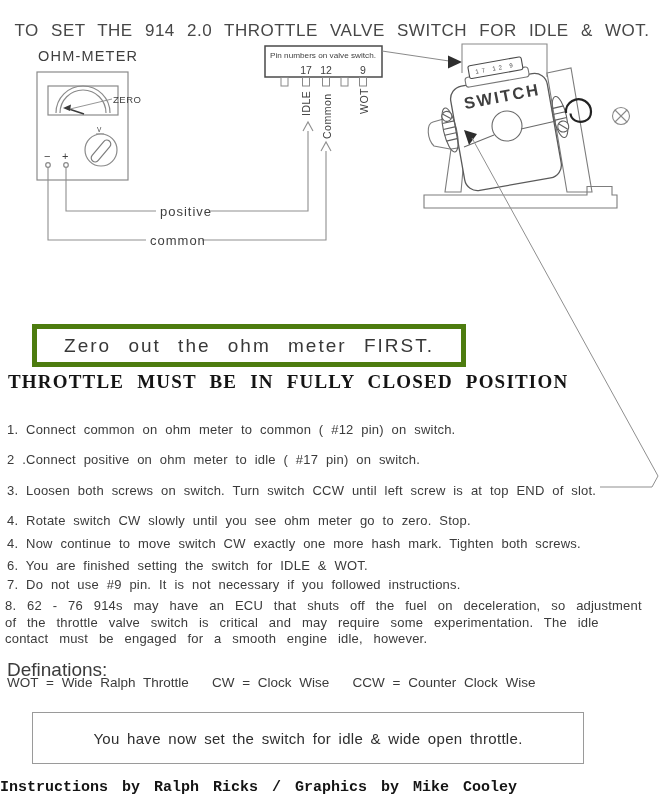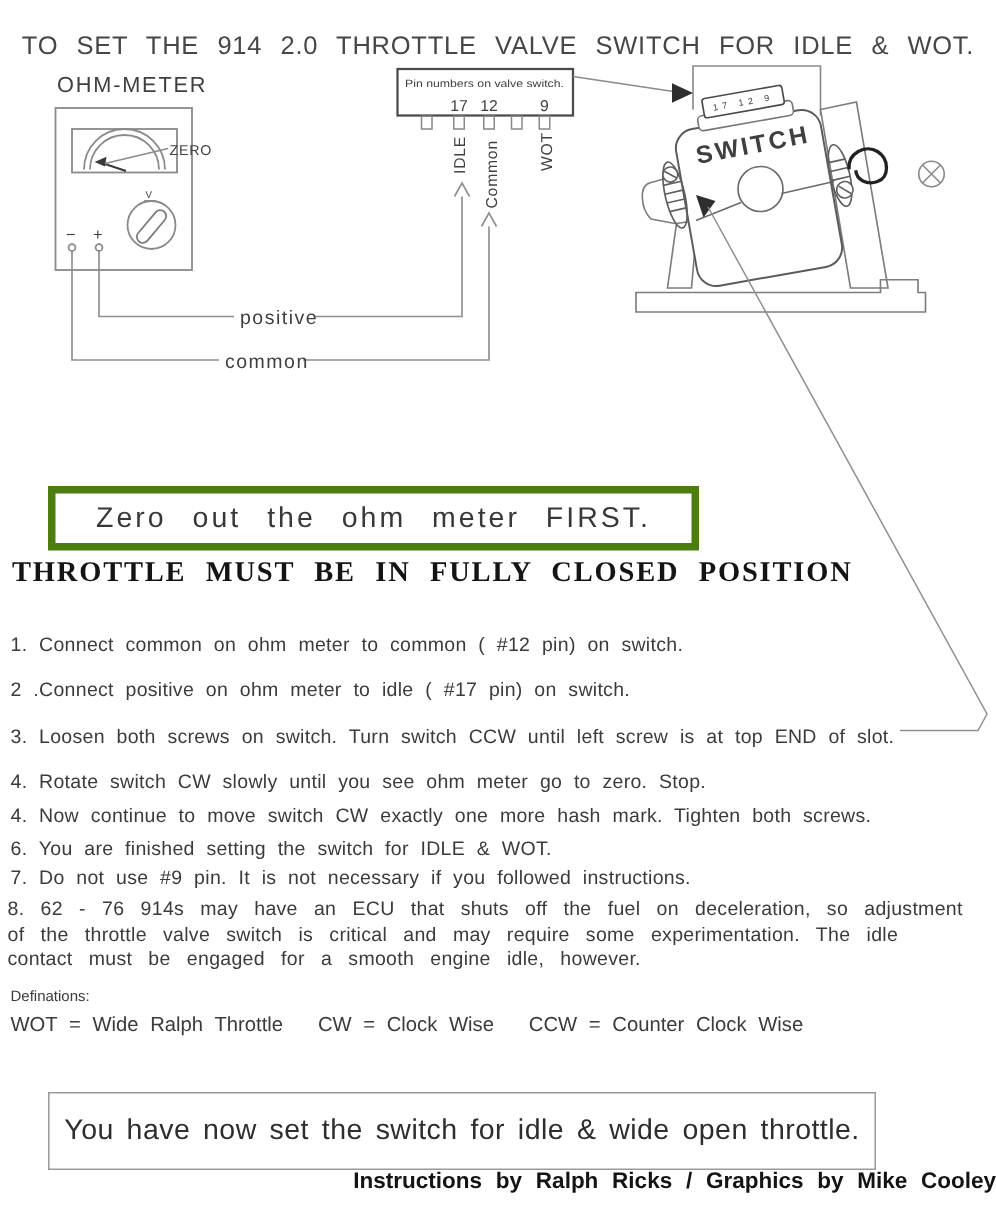--- a/index.html
+++ b/index.html
@@ -18,30 +18,30 @@
     left:32px;top:324px;width:424px;height:33px;border:5px solid #4d7c0f;
     display:flex;align-items:center;justify-content:center;
     font-size:19px;letter-spacing:2px;word-spacing:10px;color:#383838;white-space:nowrap;
   }
   .warning{
     left:8px;top:371px;font-family:Liberation Serif, serif;font-weight:bold;
     font-size:19px;letter-spacing:1.2px;word-spacing:7px;color:#141414;white-space:nowrap;
   }
   .step{left:7px;font-size:13px;word-spacing:4px;letter-spacing:.2px;color:#3b3b3b;white-space:nowrap}
   .step-wrap{left:5px;width:642px;font-size:13px;word-spacing:7px;letter-spacing:.2px;line-height:16.5px;white-space:normal}
-  .defs-h{left:7px;top:659px;font-size:10px}
+  .defs-h{left:7px;top:659px;font-size:19px}
   .defs-line{left:7px;top:675px;font-size:13.5px;word-spacing:4px;white-space:pre-wrap}
   .result-box{
-    left:32px;top:728px;width:550px;height:50px;border:1px solid #9a9a9a;
+    left:32px;top:712px;width:550px;height:50px;border:1px solid #9a9a9a;
     display:flex;align-items:center;justify-content:center;
-    font-size:19px;word-spacing:3px;letter-spacing:.3px;color:#2e2e2e;white-space:nowrap;text-align:center;
+    font-size:15px;word-spacing:3px;letter-spacing:.3px;color:#2e2e2e;white-space:nowrap;text-align:center;
   }
   .credits{
-    top:779px;left:0;width:100%;text-align:right;
-    font-family:Liberation Sans, sans-serif;font-weight:bold;
+    top:779px;left:0;width:100%;text-align:left;
+    font-family:Liberation Mono, monospace;font-weight:bold;
     font-size:15px;word-spacing:5px;color:#141414;white-space:nowrap;
   }
 </style>
 </head>
 <body>
 
 <div class="abs title">TO SET THE 914 2.0 THROTTLE VALVE SWITCH FOR IDLE &amp; WOT.</div>
 
 <svg class="abs diagram" width="664" height="500" viewBox="0 0 664 500">
 

